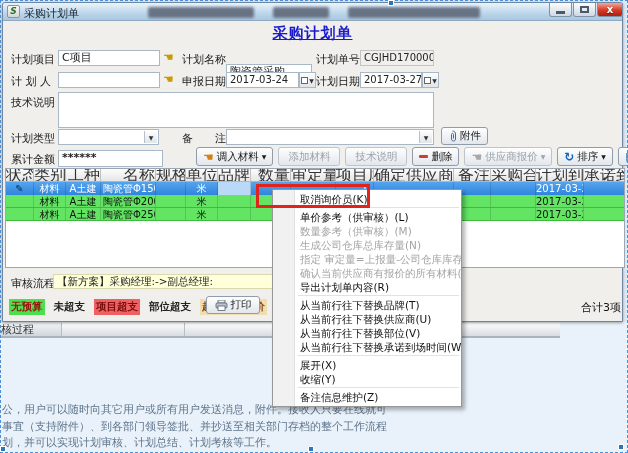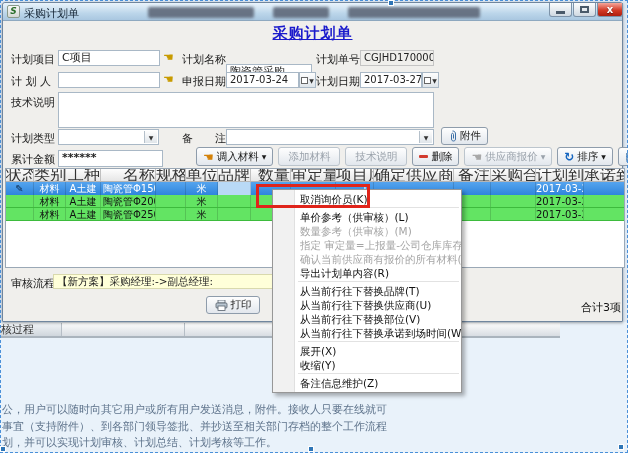--- a/index.html
+++ b/index.html
@@ -285,39 +285,47 @@
           <span class="td cell-contract" style="width: 45px;"></span>
           <span class="td cell-arrival" style="width: 48px;">2017-03-27</span>
           <span class="td cell-promised" style="width: 41px;"></span>
         </div>
       </div>
   </div>
 
   <span class="abs lbl" style="left:8px;top:273px">审核流程</span>
   <span class="abs" id="review-strip">【新方案】采购经理:-&gt;副总经理:</span>
 
+  <div class="abs" id="legend-row">
+      <span class="legend-item" style="background: rgb(76, 224, 76); color: rgb(153, 17, 17);">无预算</span>
+      <span class="legend-item" style="color: rgb(34, 34, 34);">未超支</span>
+      <span class="legend-item" style="background: rgb(240, 96, 96); color: rgb(122, 16, 16);">项目超支</span>
+      <span class="legend-item" style="color: rgb(34, 34, 34);">部位超支</span>
+      <span class="legend-item" style="background: rgb(240, 221, 178); color: rgb(138, 74, 16);">超采购控制价</span>
+    </div>
   <span class="abs btn" id="print-button">
     <svg width="13" height="11" viewBox="0 0 13 11">
         <rect x="3" y="0" width="7" height="3" fill="#e8eef4" stroke="#55606b" stroke-width=".8"></rect>
         <rect x="1" y="3" width="11" height="5" rx="1" fill="#b9c6d2" stroke="#55606b" stroke-width=".8"></rect>
         <rect x="3" y="6" width="7" height="4.5" fill="#fff" stroke="#55606b" stroke-width=".8"></rect>
       </svg>
     <span>打印</span>
   </span>
   <span class="abs" id="total-count">合计3项</span>
 </div>
 
 <div class="abs" id="context-menu">
   <div class="gutter"></div>
     <div class="menu-item">取消询价员(K)</div>
     <div class="menu-sep">
       <i></i>
     </div>
     <div class="menu-item">单价参考（供审核）(L)</div>
     <div class="menu-item disabled">数量参考（供审核）(M)</div>
+    <div class="menu-item disabled">生成公司仓库总库存量(N)</div>
     <div class="menu-item disabled">指定 审定量=上报量-公司仓库库存量(O)</div>
     <div class="menu-item disabled">确认当前供应商有报价的所有材料(Q)</div>
     <div class="menu-item">导出计划单内容(R)</div>
     <div class="menu-sep">
       <i></i>
     </div>
     <div class="menu-item">从当前行往下替换品牌(T)</div>
     <div class="menu-item">从当前行往下替换供应商(U)</div>
     <div class="menu-item">从当前行往下替换部位(V)</div>
     <div class="menu-item">从当前行往下替换承诺到场时间(W)</div>

